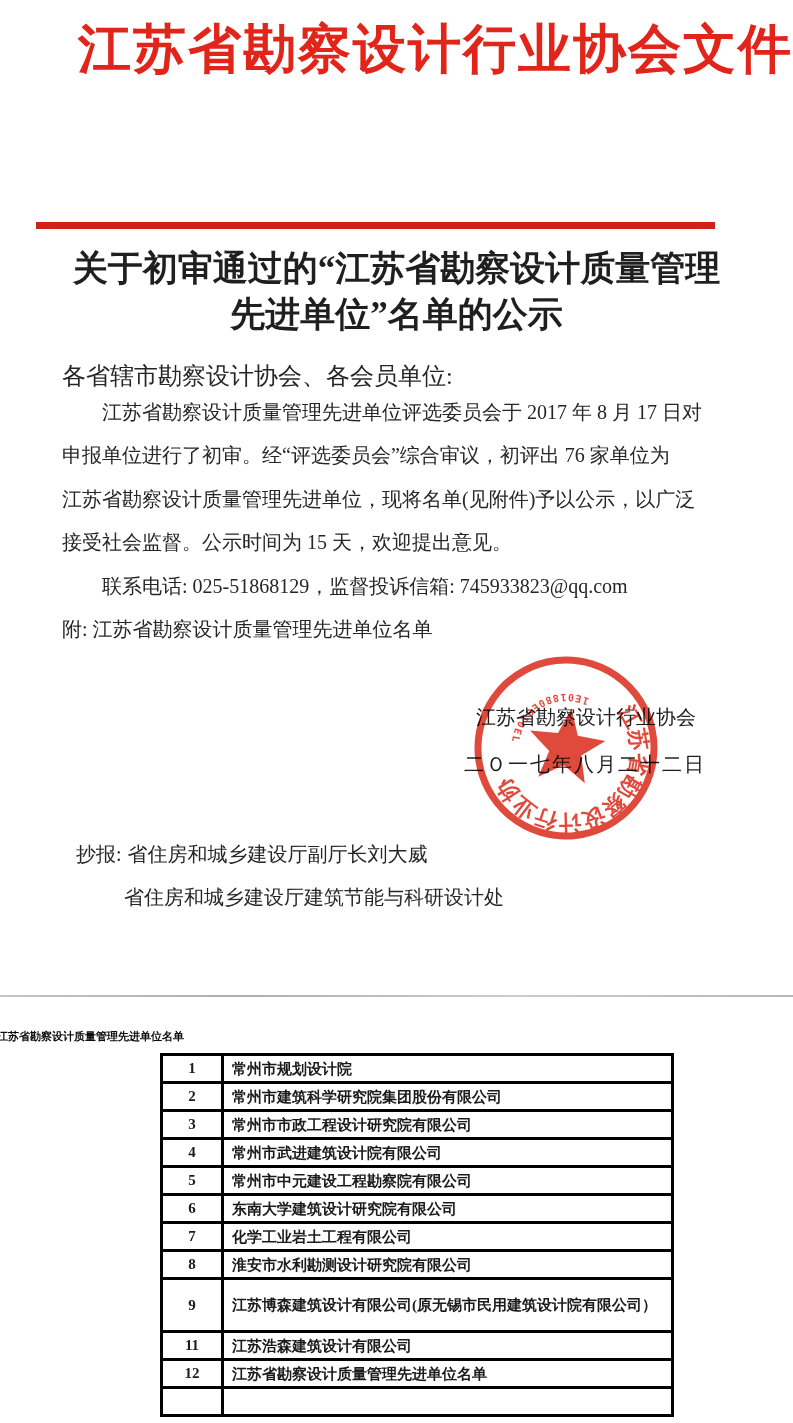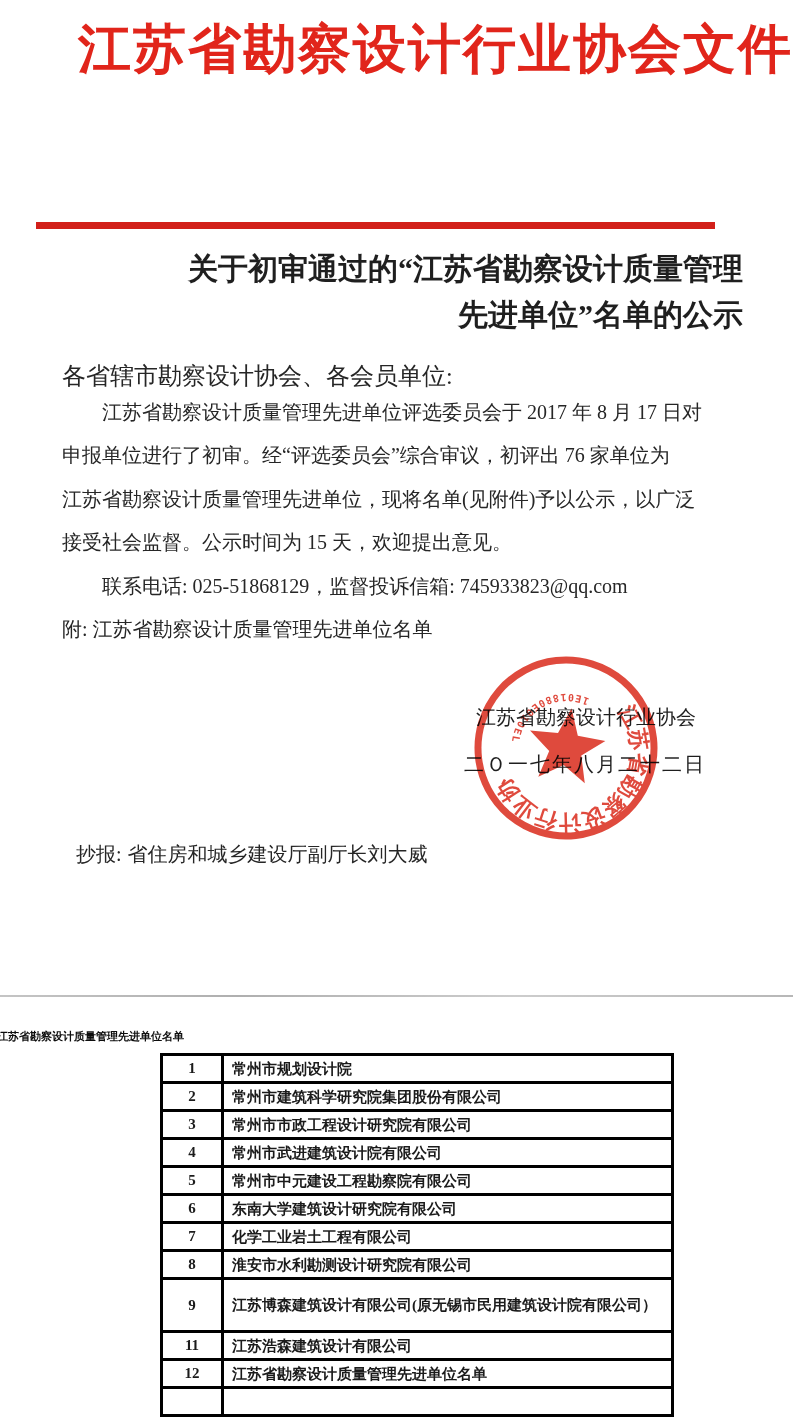--- a/index.html
+++ b/index.html
@@ -7,22 +7,22 @@
     position:relative;width:793px;height:1423px;margin:0 auto;
     background:#fff;overflow:hidden;
     font-family:"Liberation Serif","DejaVu Serif",serif;color:#222;
   }
   .doc-header{
     position:absolute;left:0;right:0;top:14px;text-align:right;
     font-size:53px;font-weight:bold;color:#e1251b;letter-spacing:2px;white-space:nowrap;
   }
   .red-rule{position:absolute;left:36px;top:222px;width:679px;height:7px;background:#d2201a;}
   .doc-title{
-    position:absolute;left:50px;right:50px;top:246px;text-align:right;
-    font-size:30px;font-weight:600;color:#1f1f1f;line-height:46px;
+    position:absolute;left:50px;right:50px;top:246px;text-align:center;
+    font-size:35px;font-weight:600;color:#1f1f1f;line-height:46px;
   }
   .salutation{position:absolute;left:62px;top:360px;font-size:24px;color:#262626;white-space:nowrap;}
   .body-lines{position:absolute;left:62px;top:391px;font-size:20px;color:#262626;}
   .bline{height:43.4px;line-height:43.4px;white-space:nowrap;}
   .bline.indent{padding-left:40px;}
   .issuer{position:absolute;left:476px;top:704px;font-size:20px;color:#1e1e1e;white-space:nowrap;}
   .sign-date{position:absolute;left:464px;top:751px;font-size:20px;letter-spacing:2px;color:#1e1e1e;white-space:nowrap;}
   .seal{position:absolute;left:468px;top:650px;mix-blend-mode:multiply;opacity:.92;}
   .cc-block{position:absolute;left:76px;top:833px;font-size:20px;line-height:42.5px;color:#262626;}
   .cc-line{white-space:nowrap;}
@@ -83,20 +83,23 @@
       <text font-size="10" fill="#dd3a2c" font-weight="bold" letter-spacing="2" font-family="DejaVu Sans Mono, monospace">
         <textPath href="#seal-arc-bottom" startOffset="12">1E01880E010EL</textPath>
       </text>
     </g>
   </svg>
 
   <div class="cc-block">
     <div class="cc-line">
       <span class="cc-label">抄报:</span><span>省住房和城乡建设厅副厅长刘大威</span>
     </div>
+    <div class="cc-line2">
+      <span>省住房和城乡建设厅建筑节能与科研设计处</span>
+    </div>
   </div>
 
   <div class="page-break-line"></div>
 
   <div class="att-title">江苏省勘察设计质量管理先进单位名单</div>
 
   <table class="roster">
     <tbody>
         <tr>
           <td class="num">1</td>

